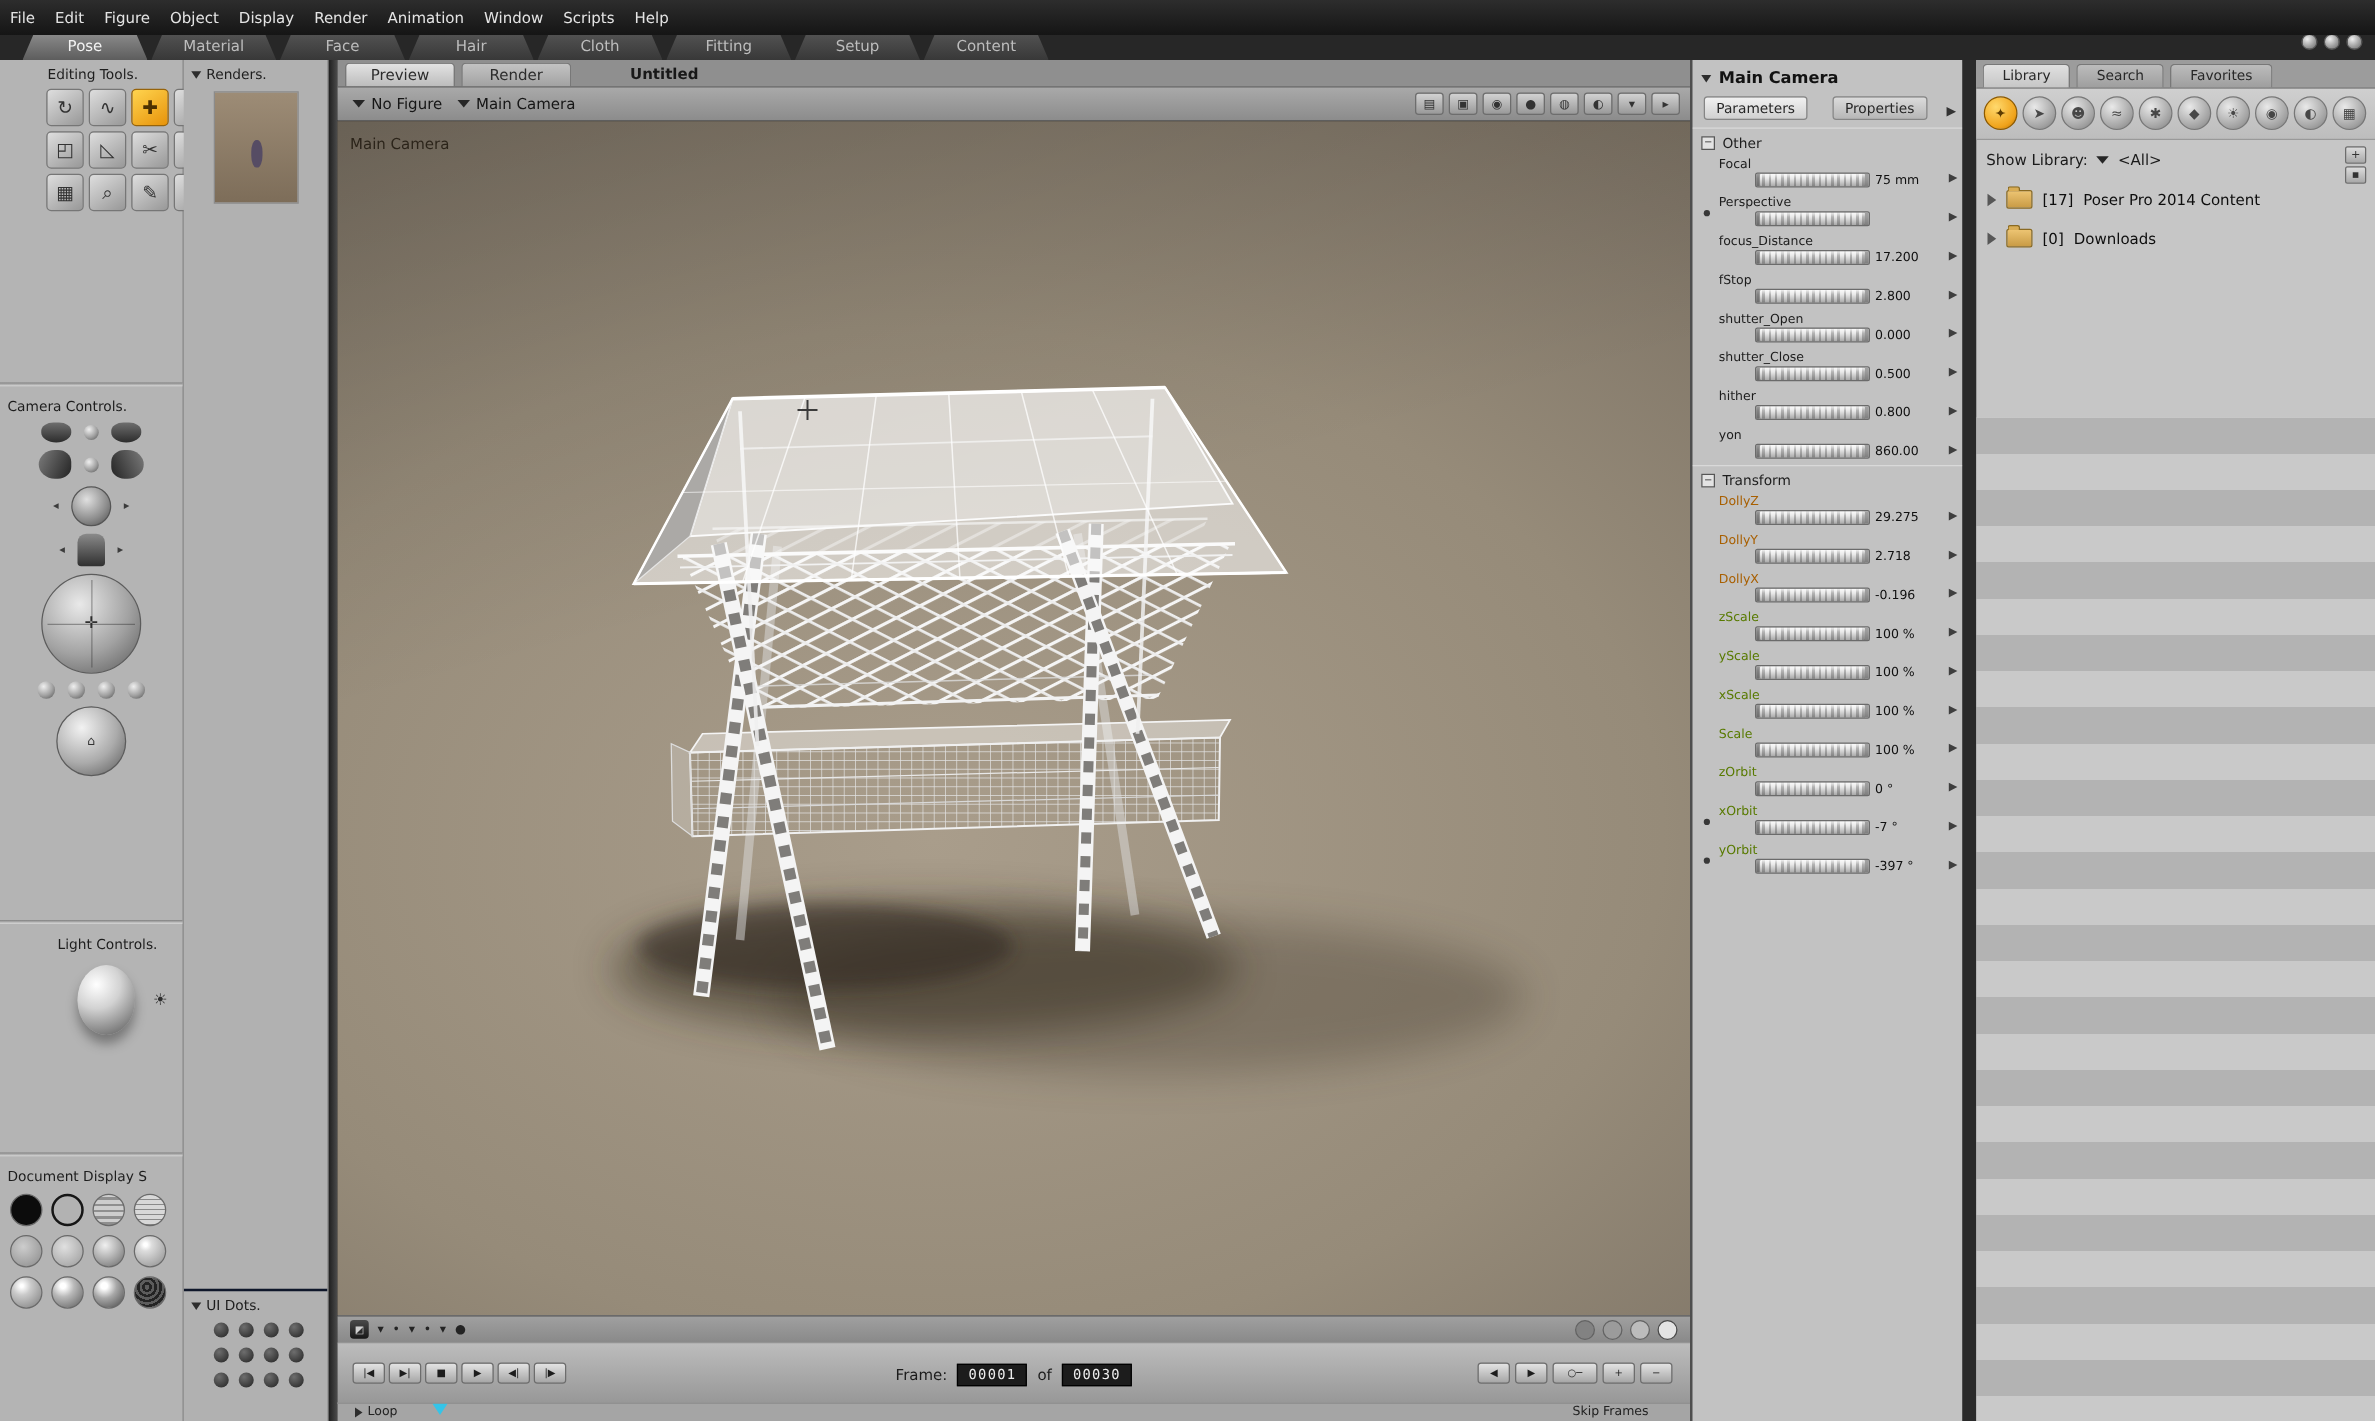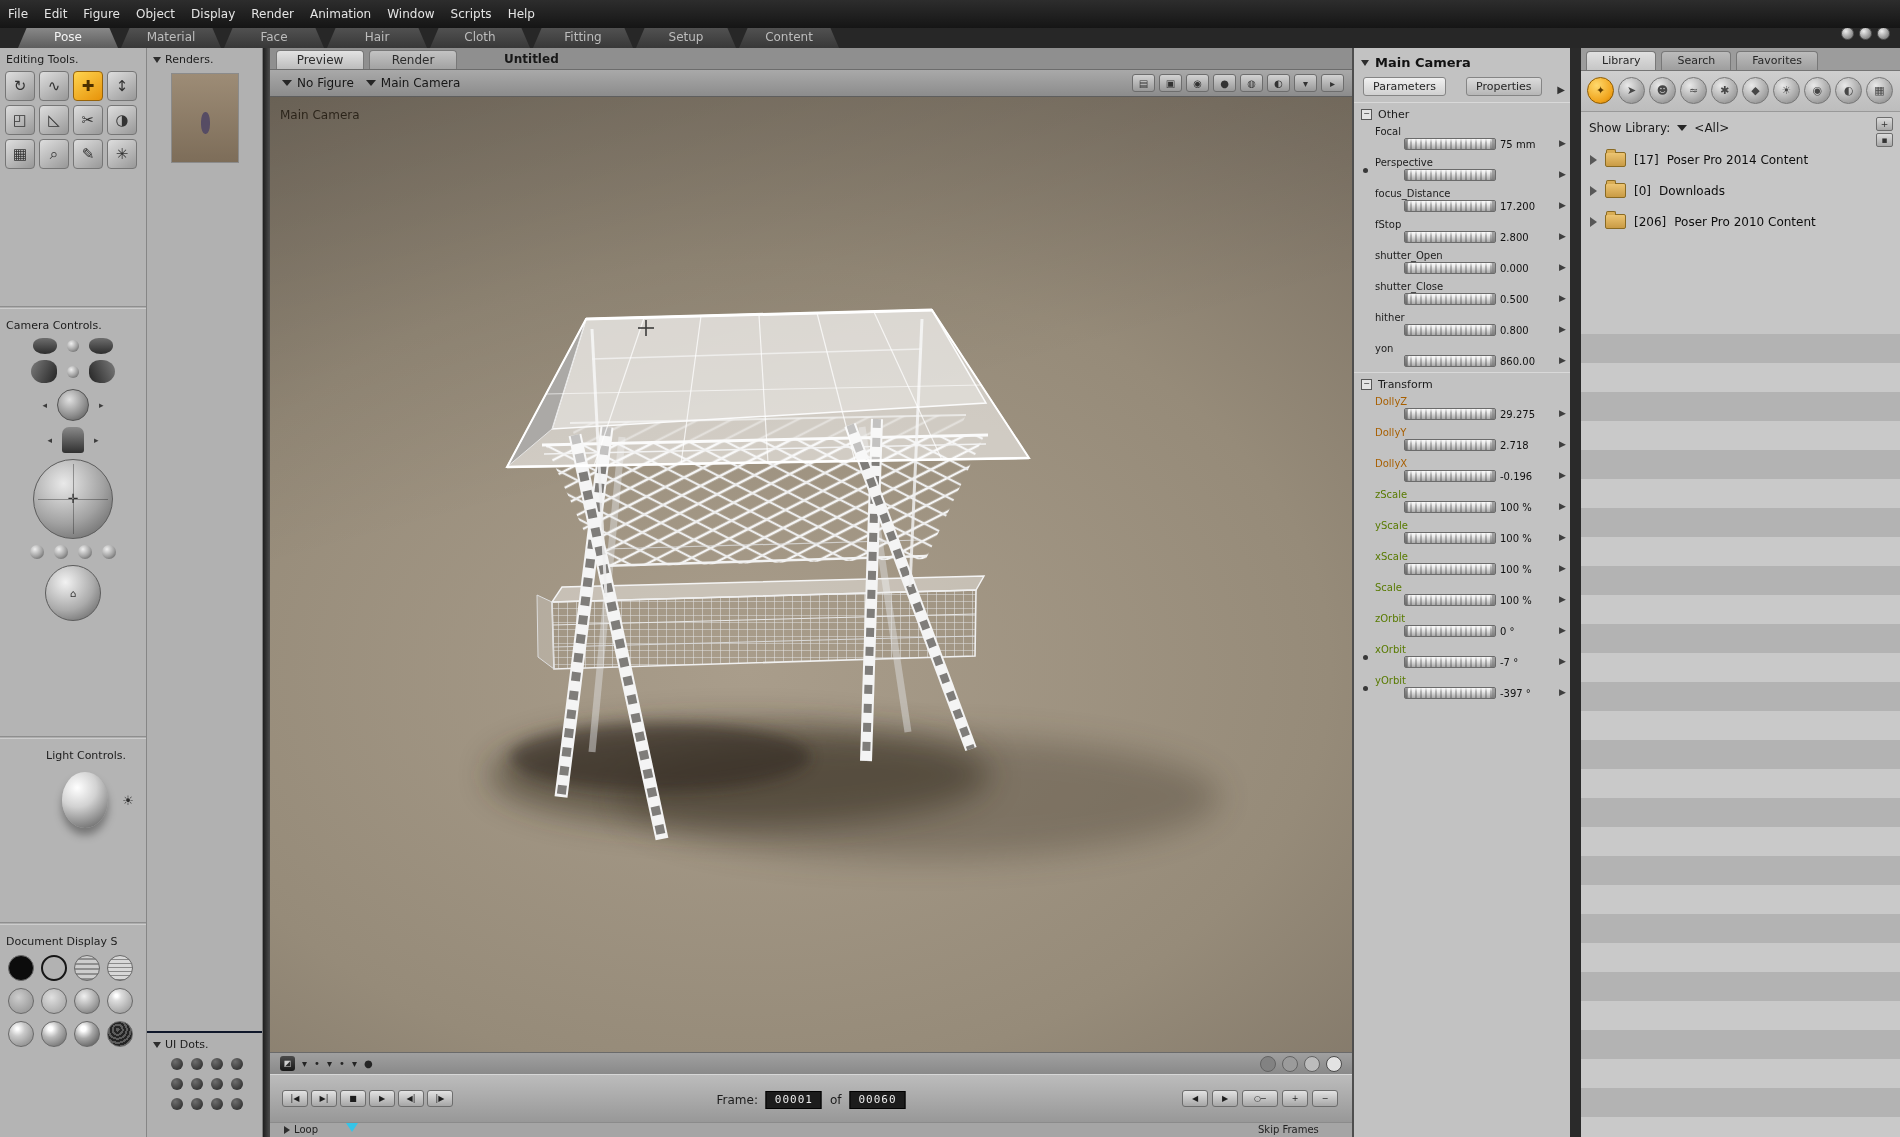--- a/index.html
+++ b/index.html
@@ -22,21 +22,21 @@
   #window-circles{position:absolute;right:10px;top:5px;display:flex;gap:5px;}
   .win-circle{width:11px;height:11px;border-radius:50%;
     background:radial-gradient(circle at 35% 30%,#eee,#9a9a9a 60%,#6a6a6a);border:1px solid #555;}
 
   
   #tools-panel{position:absolute;top:48px;bottom:0;left:0;width:146px;background:#b4b4b4;
     border-right:1px solid #868686;}
   .section-title{font-size:11px;color:#1d1d1d;padding:5px 6px 2px;white-space:nowrap;overflow:hidden;}
   .h-divider{position:absolute;left:0;right:0;height:3px;
     background:linear-gradient(#7f7f7f,#dcdcdc);}
-  #sec-editing{position:absolute;top:0;left:0;right:0;}
+  #sec-editing{position:absolute;top:0;left:0;right:0;padding-left:32px;}
   #tool-grid{display:grid;grid-template-columns:repeat(4,30px);gap:4px;padding:3px 5px;}
   .tool{width:30px;height:30px;box-sizing:border-box;border-radius:4px;border:1px solid #767676;
     background:linear-gradient(145deg,#dedede,#989898);display:flex;align-items:center;
     justify-content:center;font-size:15px;color:#333;}
   .tool.selected{background:linear-gradient(145deg,#ffd44f,#e7930a);border-color:#96630a;color:#4c3000;}
   #sec-camera{position:absolute;top:266px;left:0;right:0;}
   #camera-cluster{display:flex;flex-direction:column;align-items:center;gap:6px;padding-top:4px;}
   .cc-row{display:flex;align-items:center;gap:10px;}
   .cc-hand{width:24px;height:16px;border-radius:45% 45% 55% 55%;
     background:linear-gradient(#6e6e6e,#2c2c2c);}
@@ -517,21 +517,21 @@
           <div class="tr-btn">▶|</div>
           <div class="tr-btn">■</div>
           <div class="tr-btn">▶</div>
           <div class="tr-btn">◀|</div>
           <div class="tr-btn">|▶</div>
         </div>
       <div id="frame-group">
         <span>Frame:</span>
         <span class="frame-box">00001</span>
         <span>of</span>
-        <span class="frame-box">00060</span>
+        <span class="frame-box">00030</span>
       </div>
       <div id="anim-right">
           <div class="tr-btn">◀</div>
           <div class="tr-btn">▶</div>
           <div class="tr-btn wide">○─</div>
           <div class="tr-btn">+</div>
           <div class="tr-btn">−</div>
         </div>
     </div>
 
@@ -713,23 +713,17 @@
           <span class="f-icon"></span>
           <span>[17]</span>
           <span>Poser Pro 2014 Content</span>
         </div>
         <div class="folder-row">
           <span class="f-arrow"></span>
           <span class="f-icon"></span>
           <span>[0]</span>
           <span>Downloads</span>
         </div>
-        <div class="folder-row">
-          <span class="f-arrow"></span>
-          <span class="f-icon"></span>
-          <span>[206]</span>
-          <span>Poser Pro 2010 Content</span>
-        </div>
       </div>
     <div id="lib-stripes"></div>
   </div>
 
 </div>
 
 </body></html>

